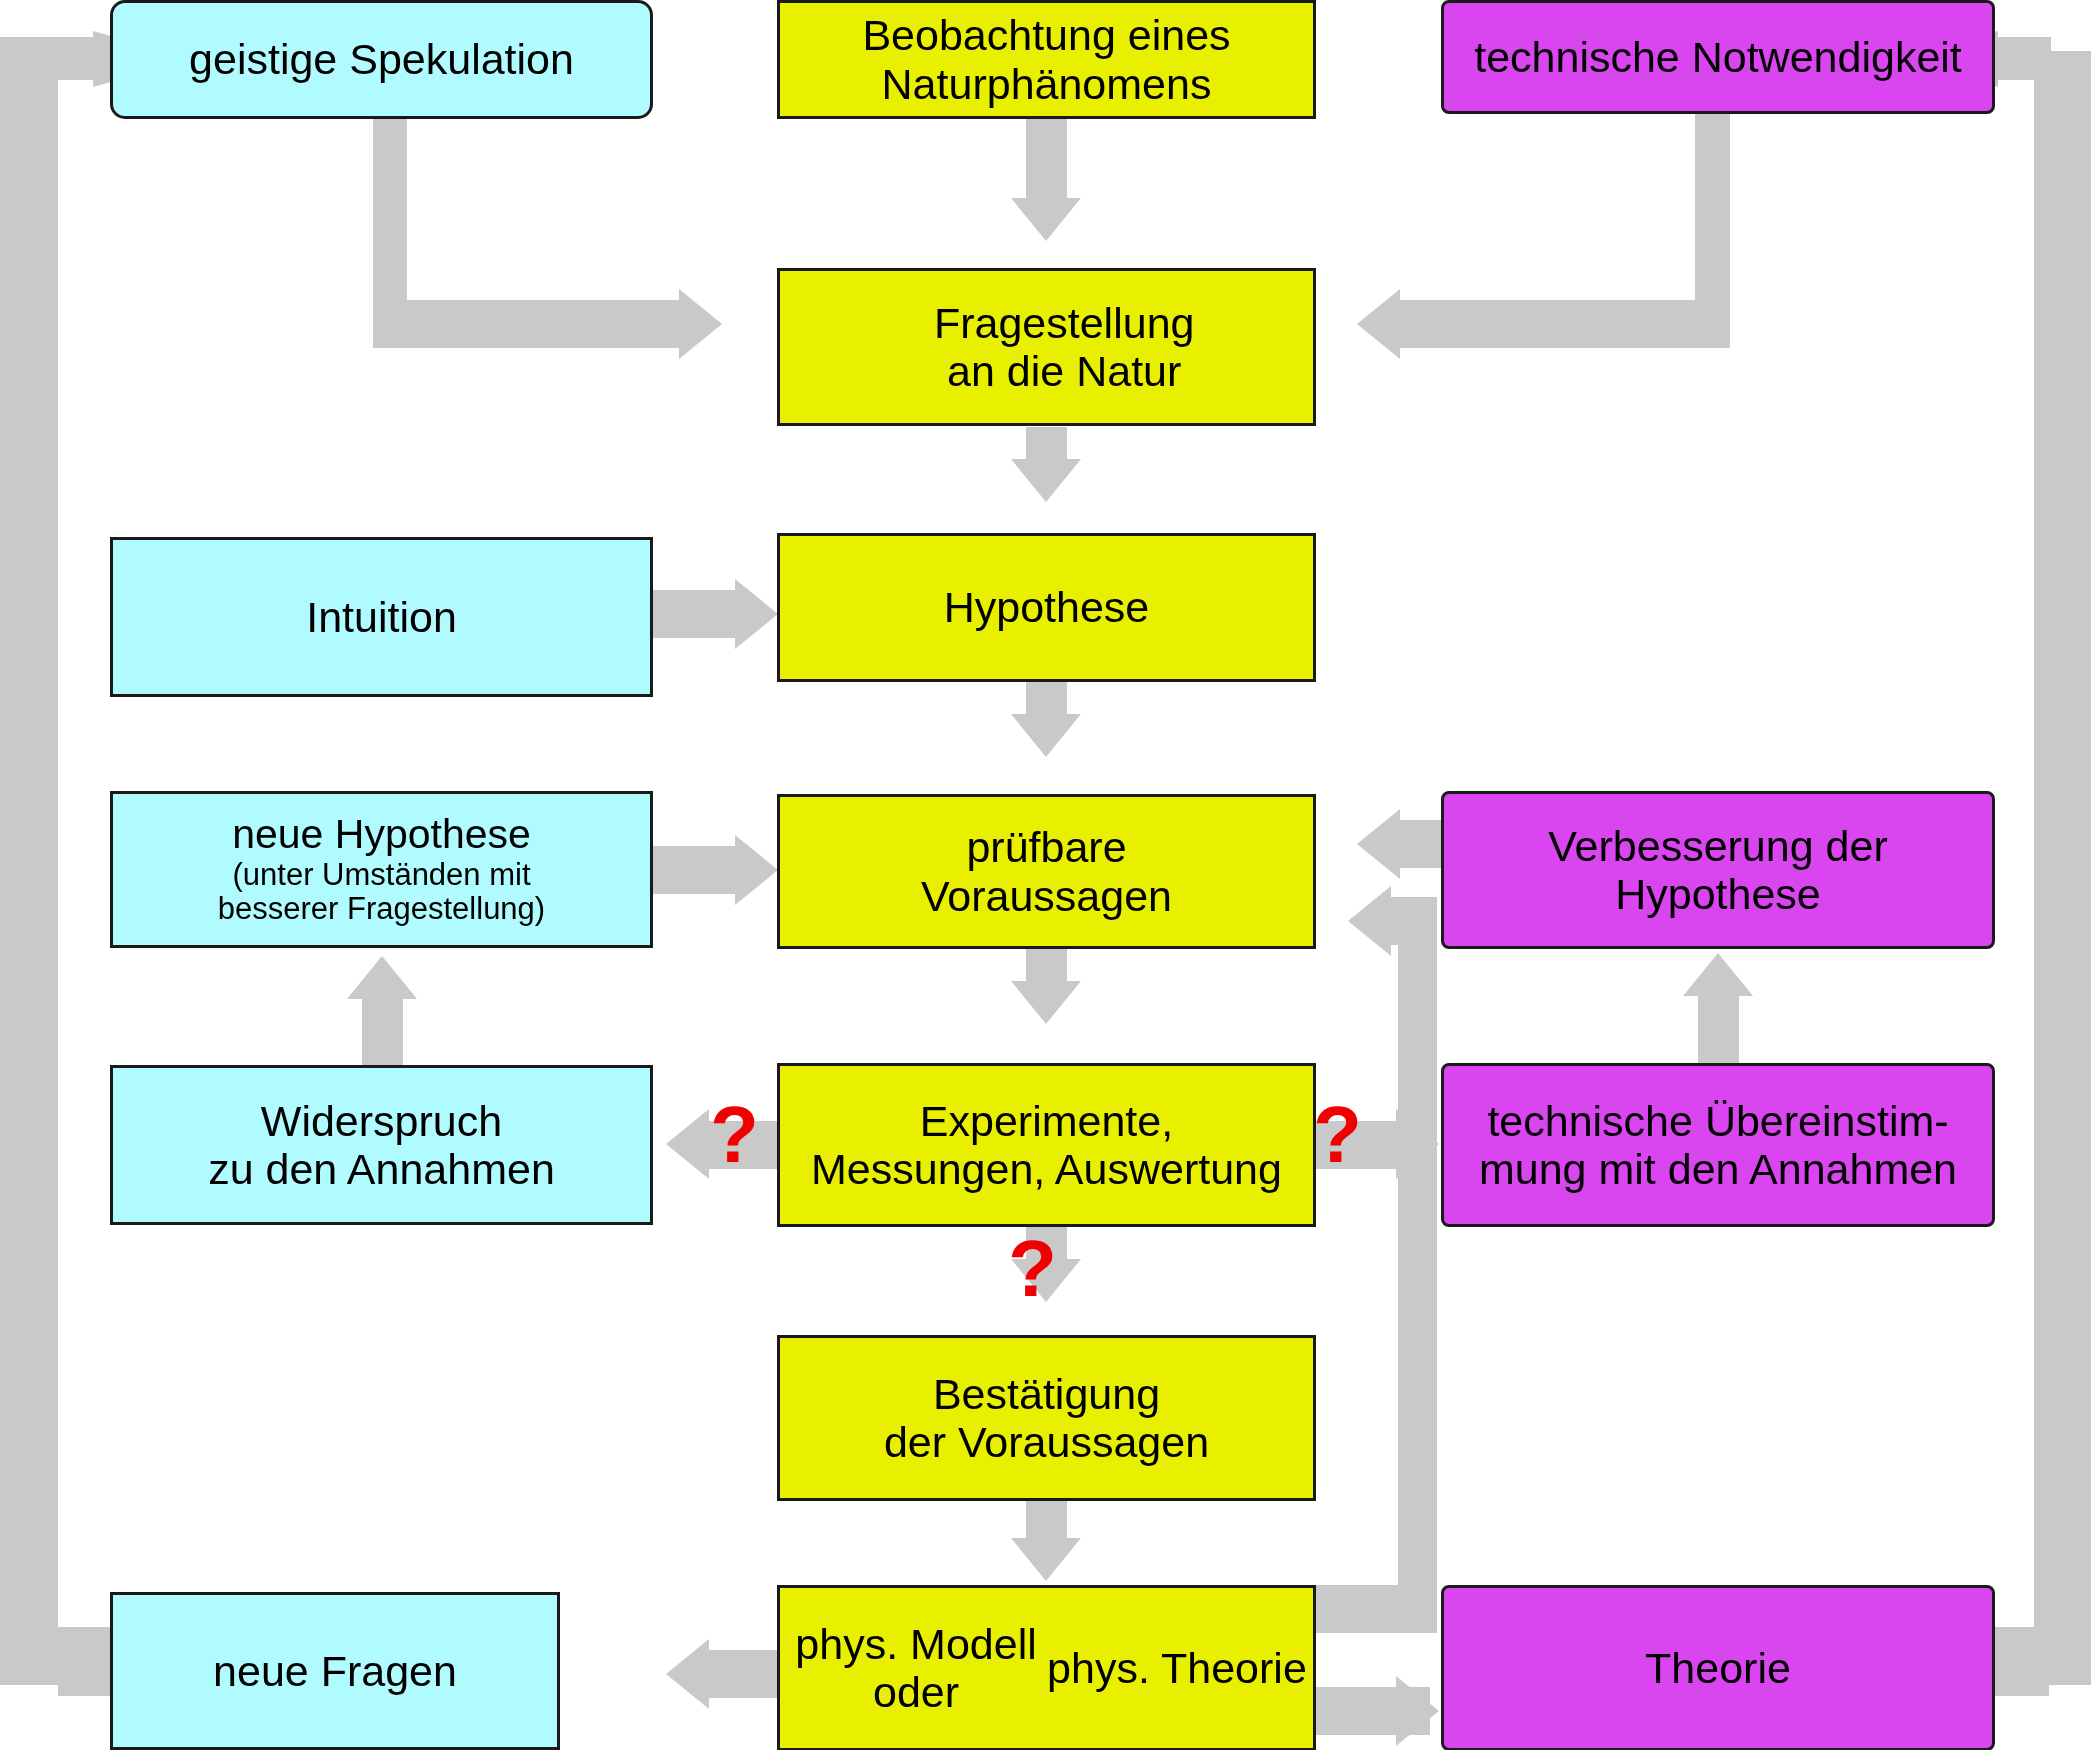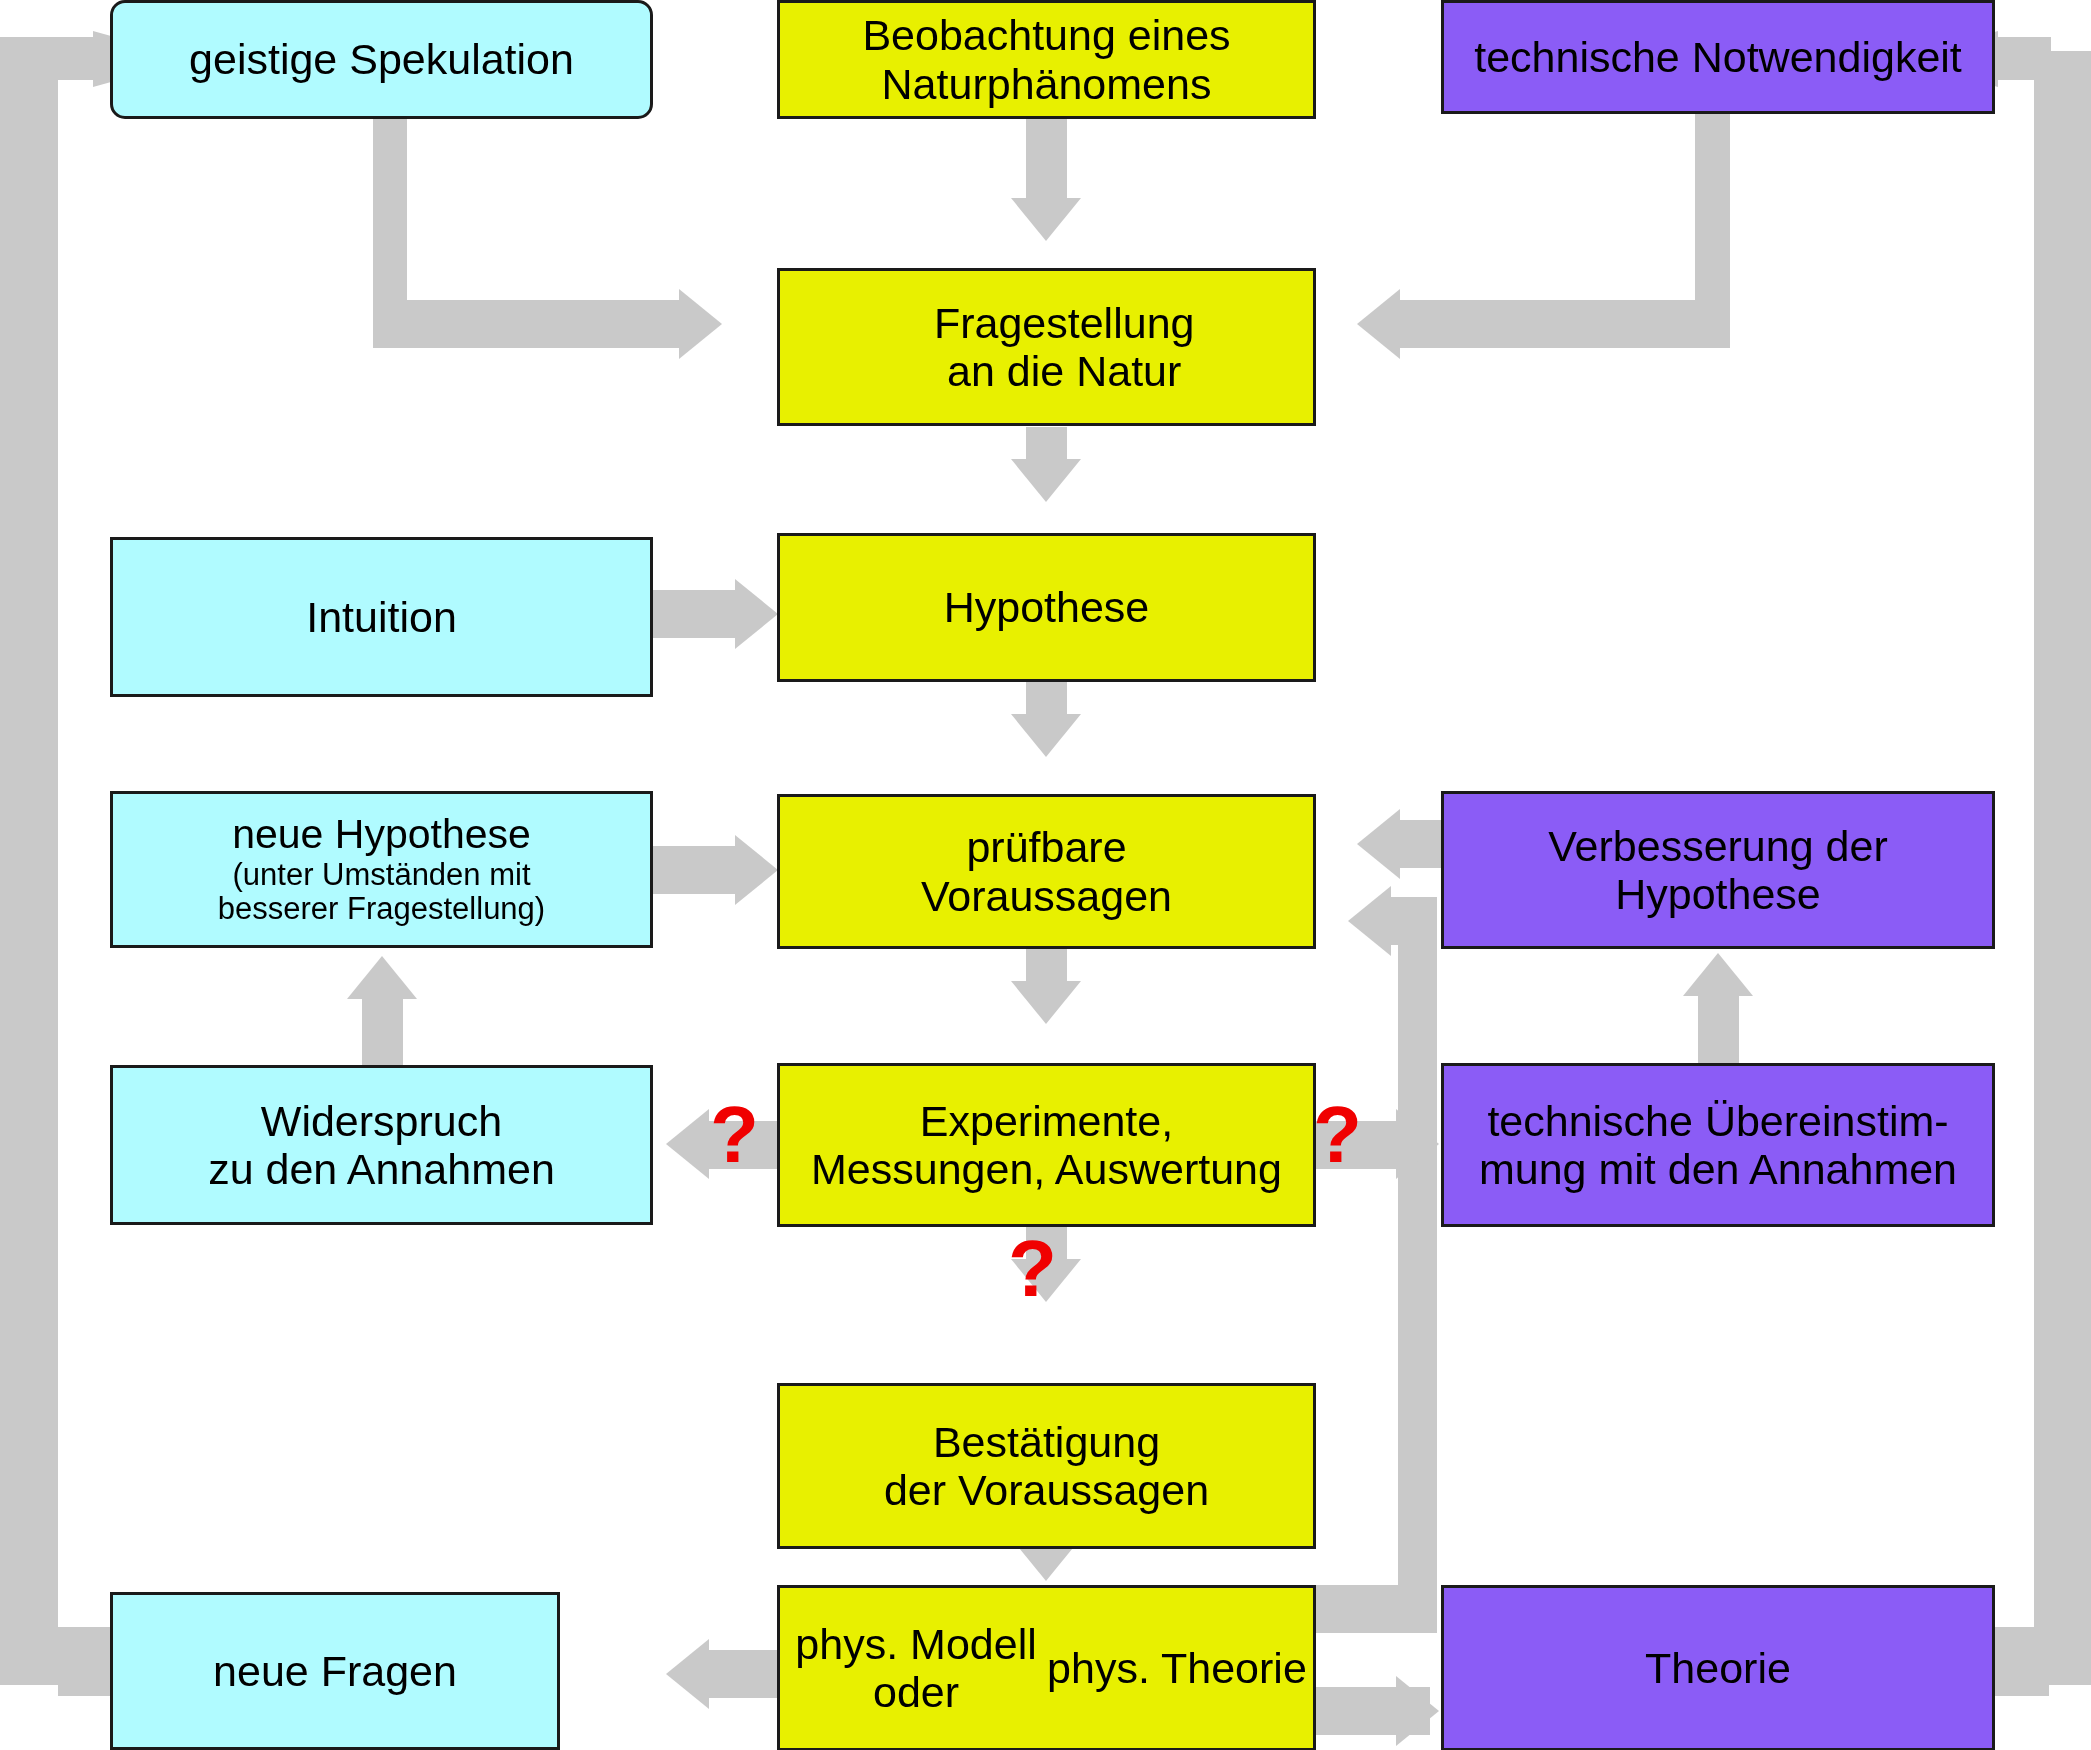--- a/index.html
+++ b/index.html
@@ -28,21 +28,21 @@
     line-height: 1.12;
     z-index: 30;
     padding: 1.9px 5.6px;
   }
   .node .label {
     display: block;
     width: 100%;
   }
   .node.cyan  { background: #b0fbff; }
   .node.yellow{ background: #e8f000; }
-  .node.gray  { background: #8b5cf6; }
+  .node.gray  { background: #d946ef; border-radius: 8px; }
 
   .t-big   { font-size: 43px; }
   .t-mid   { font-size: 41px; }
 
   .sub { font-size: 31px; display: block; line-height: 1.1; }
 
   
   .conn {
     position: absolute;
     background: #c9c9c9;
@@ -189,21 +189,21 @@
   <div class="conn" style="left:362px; top:994px; width:41px; height:73px;"></div>
   <div class="arrowhead ah-up" style="left:347px; top:956px;"></div>
 
   <div class="qmark" style="left:710px; top:1095px;">?</div>
   <div class="qmark" style="left:1313px; top:1095px;">?</div>
   <div class="qmark" style="left:1008px; top:1229px;">?</div>
 
   <div class="conn" style="left:1026px; top:1227px; width:41px; height:37px;"></div>
   <div class="arrowhead ah-down" style="left:1011px; top:1259px;"></div>
 
-  <div class="node yellow t-big" style="left:777px; top:1335px; width:539px; height:166px; flex-direction:column;margin-top:48px;">
+  <div class="node yellow t-big" style="left:777px; top:1335px; width:539px; height:166px; flex-direction:column;">
     <span class="label">Bestätigung</span>
     <span class="label">der Voraussagen</span>
   </div>
 
   <div class="conn" style="left:1026px; top:1501px; width:41px; height:43px;"></div>
   <div class="arrowhead ah-down" style="left:1011px; top:1538px;"></div>
 
   <div class="node cyan t-big" style="left:110px; top:1592px; width:450px; height:158px;">
     <span class="label">neue Fragen</span>
   </div>

